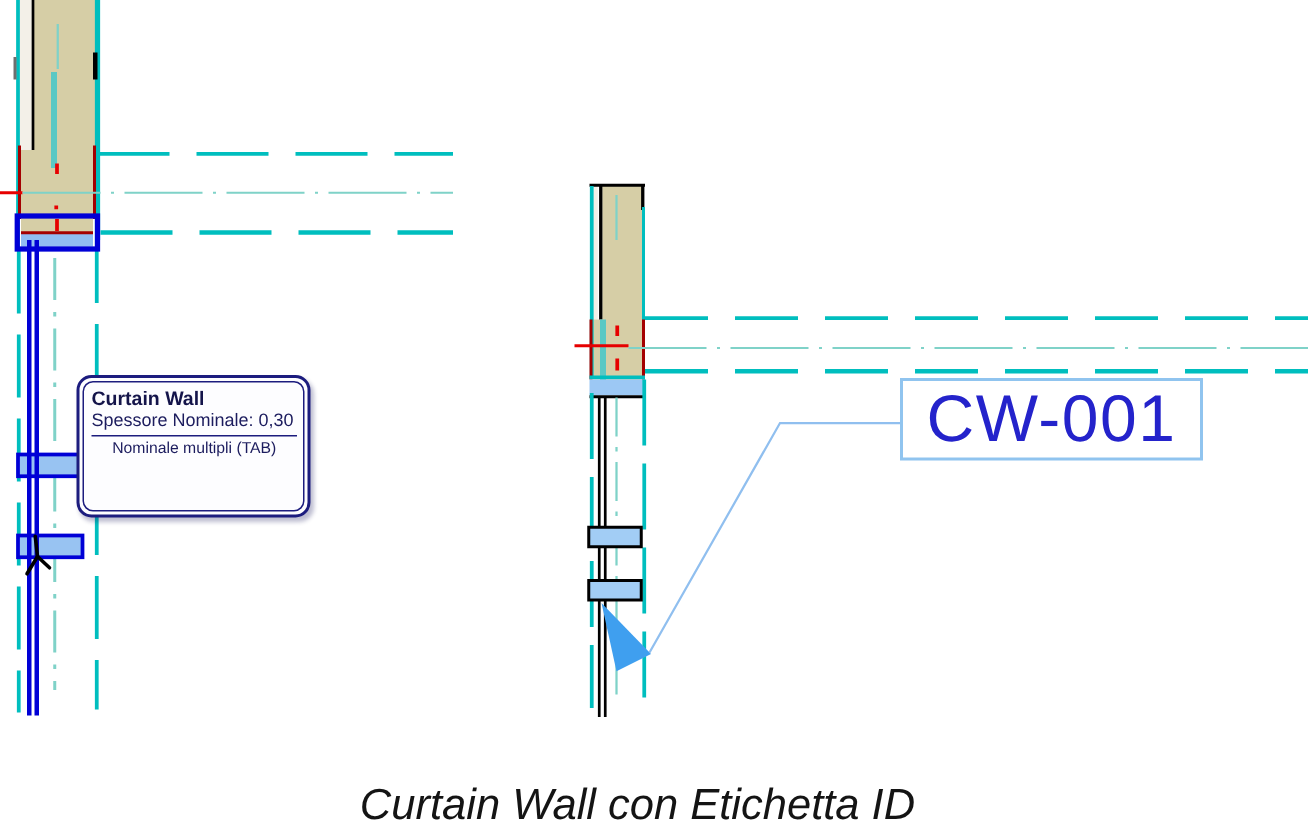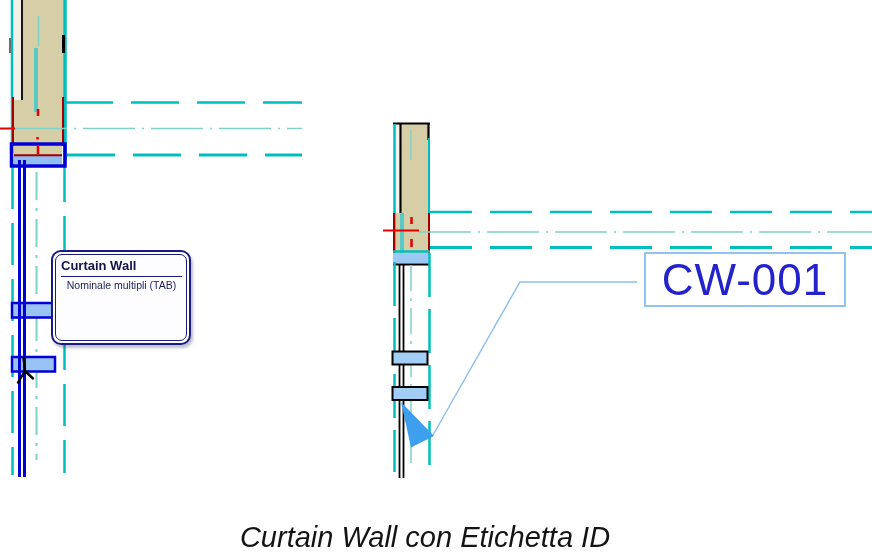--- a/index.html
+++ b/index.html
@@ -3,39 +3,39 @@
 <meta charset="utf-8">
 <style>
   html,body{margin:0;padding:0;background:#ffffff;}
   body{width:872px;height:552px;position:relative;overflow:hidden;
        font-family:"Liberation Sans",sans-serif;}
   #canvas{position:absolute;left:0;top:0;width:872px;height:552px;}
   svg{display:block;}
 
   
   .tooltip{
-    position:absolute;left:51px;top:250px;width:140px;height:95px;
+    position:absolute;left:51px;top:250px;width:156px;height:95px;
     box-sizing:border-box;background:#FDFDFF;
     border:2px solid #1C1C7E;border-radius:10px;padding:2px;
     box-shadow:2px 3px 3px rgba(20,20,90,0.28);
     z-index:5;
   }
   .tooltip-inner{
     box-sizing:border-box;width:100%;height:100%;
     border:1px solid #1C1C7E;border-radius:7px;
     padding:3px 4px 2px 5px;color:#1C1C5E;
   }
   .tooltip-title{font-size:13px;font-weight:bold;line-height:15px;color:#14144A;}
   .tooltip-line{font-size:12px;line-height:14px;white-space:nowrap;}
   .tooltip-sep{border:none;border-top:1.5px solid #1C1C7E;margin:3px 0 2px 0;}
   .tooltip-footer{font-size:10.5px;line-height:12px;text-align:center;white-space:nowrap;}
 
   
   .id-label{
-    position:absolute;left:644px;top:252px;width:202px;height:55px;
+    position:absolute;left:600px;top:252px;width:202px;height:55px;
     box-sizing:border-box;border:2px solid #90C4EF;background:#ffffff;
     display:flex;align-items:center;justify-content:center;
     font-size:44px;letter-spacing:1px;color:#2423CB;z-index:4;
   }
 
   
   .caption{
     position:absolute;left:0;top:521px;width:850px;text-align:center;
     font-size:29px;font-style:italic;color:#141414;z-index:3;
   }
@@ -143,20 +143,21 @@
 
     <polyline points="433,435 520,282 637,282" fill="none" stroke="#90BFEF" stroke-width="1.5"></polyline>
     <polygon points="401,402 411,447.5 434,436" fill="#3F9FEF"></polygon>
   </g>
 </svg>
 </div>
 
 <div class="tooltip">
   <div class="tooltip-inner">
     <div class="tooltip-title">Curtain Wall</div>
+    <div class="tooltip-line">Spessore Nominale: 0,30</div>
     <hr class="tooltip-sep">
     <div class="tooltip-footer">Nominale multipli (TAB)</div>
   </div>
 </div>
 
 <div class="id-label">
   <span>CW-001</span>
 </div>
 
 <div class="caption">Curtain Wall con Etichetta ID</div>

